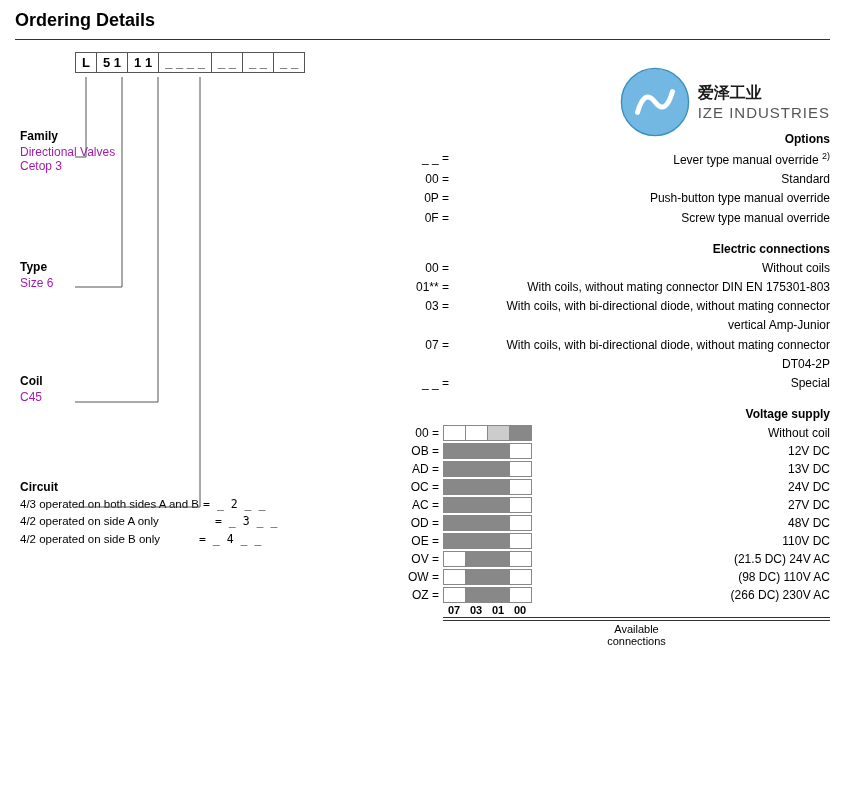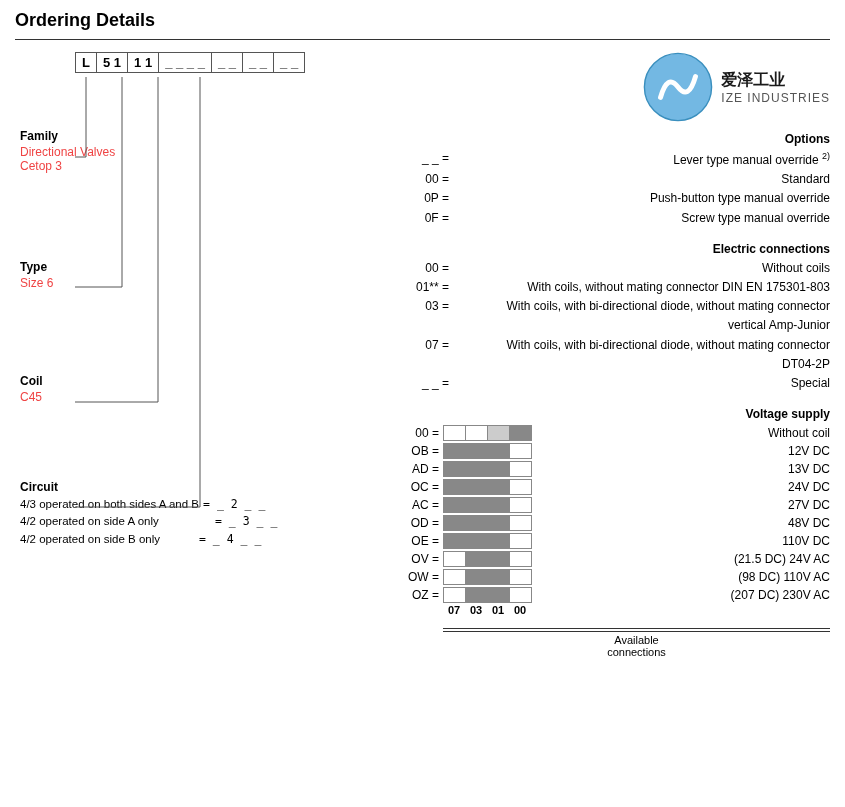--- a/index.html
+++ b/index.html
@@ -71,21 +71,21 @@
       top: 30px;
     }
 
     .label-title {
       font-weight: bold;
       font-size: 12px;
       margin-bottom: 2px;
     }
 
     .label-value {
-      color: #ef4444;
+      color: #a21caf;
       font-size: 12px;
     }
 
     .circuit-row {
       display: flex;
       font-size: 11.5px;
       line-height: 1.5;
     }
 
     .circuit-row .desc { min-width: 175px; }
@@ -98,40 +98,40 @@
       left: 0;
       width: 100%;
       height: 100%;
       pointer-events: none;
       z-index: 1;
     }
 
     
     .logo-area {
       position: absolute;
-      top: 0;
+      top: 15px;
       right: 0;
       display: flex;
       align-items: center;
       gap: 8px;
     }
 
     .logo-circle {
       width: 70px;
       height: 70px;
     }
 
     .logo-text {
       font-size: 16px;
       font-weight: bold;
       color: #1a1a1a;
     }
 
     .logo-sub {
-      font-size: 12px;
+      font-size: 15px;
       letter-spacing: 1px;
       color: #555;
     }
 
     
     .options-block {
       margin-top: 80px;
       margin-bottom: 14px;
     }
 
@@ -206,21 +206,21 @@
       text-align: right;
       padding-left: 22px;
     }
 
     .grid-header {
       display: flex;
       margin-left: 38px;
       font-size: 11px;
       font-weight: bold;
       border-bottom: 1px solid #333;
-      padding-bottom: 12px;
+      padding-bottom: 1px;
       margin-bottom: 2px;
     }
 
     .grid-header-cell {
       width: 22px;
       text-align: center;
       font-size: 11px;
     }
 
     .avail-label {
@@ -458,21 +458,21 @@
             <span class="v-desc">(98 DC) 110V AC</span>
           </div>
           <div class="voltage-grid-row">
             <span class="v-code">OZ =</span>
             <div class="grid-cells">
               <div class="grid-cell white"></div>
               <div class="grid-cell filled"></div>
               <div class="grid-cell filled"></div>
               <div class="grid-cell white"></div>
             </div>
-            <span class="v-desc">(207 DC) 230V AC</span>
+            <span class="v-desc">(266 DC) 230V AC</span>
           </div>
         </div>
 
       <div class="grid-header" id="grid-header">
           <div class="grid-header-cell">07</div>
           <div class="grid-header-cell">03</div>
           <div class="grid-header-cell">01</div>
           <div class="grid-header-cell">00</div>
         </div>
       <div class="avail-label">Available<br>connections</div>

